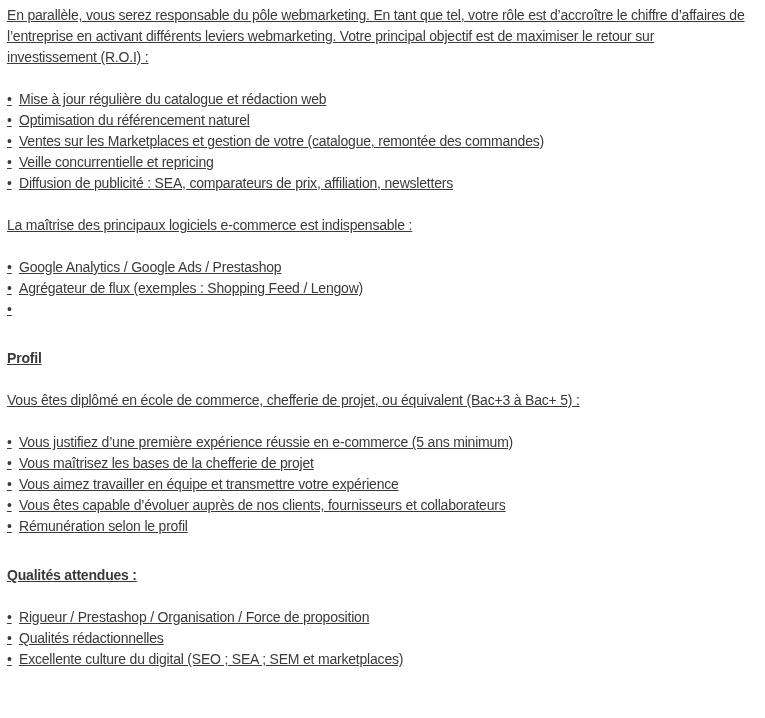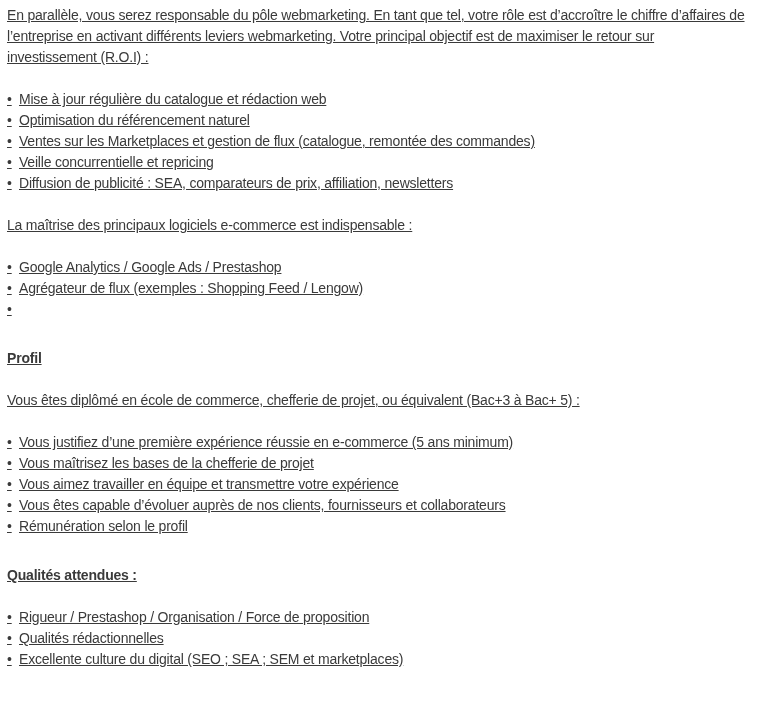--- a/index.html
+++ b/index.html
@@ -71,21 +71,21 @@
       <li>
         <span class="bullet">•</span>
         <span class="li-text fit">Mise à jour régulière du catalogue et rédaction web</span>
       </li>
       <li>
         <span class="bullet">•</span>
         <span class="li-text fit">Optimisation du référencement naturel</span>
       </li>
       <li>
         <span class="bullet">•</span>
-        <span class="li-text fit">Ventes sur les Marketplaces et gestion de flux (catalogue, remontée des commandes)</span>
+        <span class="li-text fit">Ventes sur les Marketplaces et gestion de votre (catalogue, remontée des commandes)</span>
       </li>
       <li>
         <span class="bullet">•</span>
         <span class="li-text fit">Veille concurrentielle et repricing</span>
       </li>
       <li>
         <span class="bullet">•</span>
         <span class="li-text fit">Diffusion de publicité : SEA, comparateurs de prix, affiliation, newsletters</span>
       </li>
     </ul>

